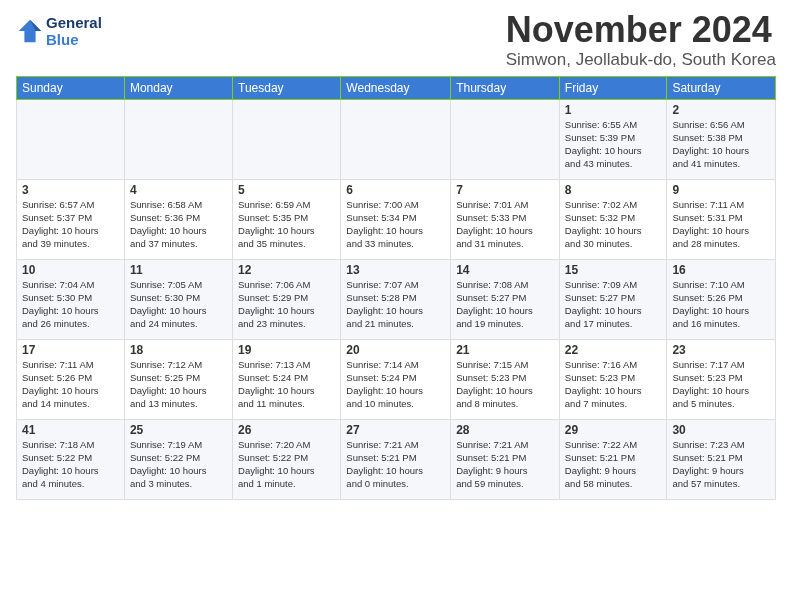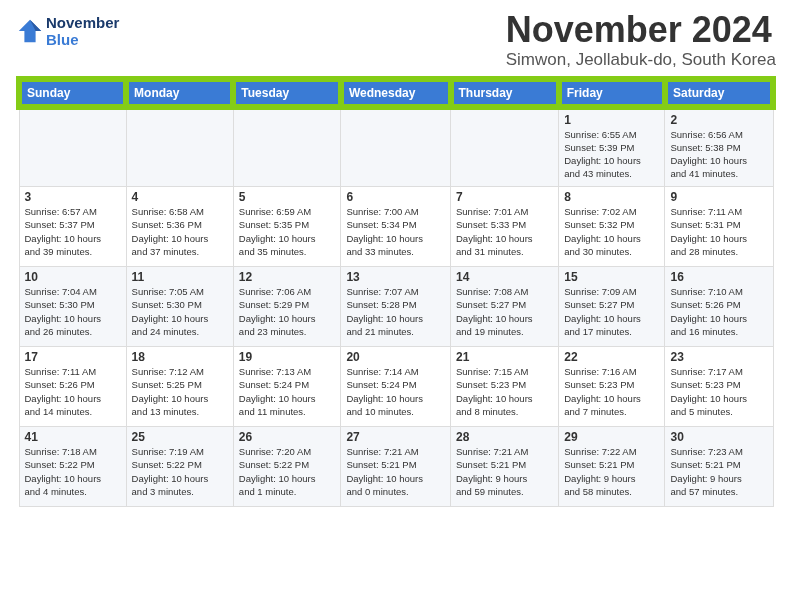--- a/index.html
+++ b/index.html
@@ -45,24 +45,24 @@
     }
     .calendar {
       width: 100%;
       border-collapse: collapse;
       margin-top: 6px;
     }
     .calendar th {
       background: #3a7bd5;
       color: #fff;
       font-size: 12px;
-      font-weight: bold;
+      font-weight: normal;
       padding: 4px 5px;
       text-align: left;
-      border: 6px solid #84cc16;
+      border: 1px solid #84cc16;
     }
     .calendar td {
       width: 113px;
       vertical-align: top;
       padding: 3px 5px;
       font-size: 10px;
       color: #333;
       border: 1px solid #ddd;
       height: 80px;
       background: #fff;
@@ -92,21 +92,21 @@
 <body>
 
 <div class="container">
   <div class="header-top">
     <div class="logo">
       <svg class="logo-icon" viewBox="0 0 40 40">
         <polygon points="20,4 36,20 28,20 28,36 12,36 12,20 4,20" fill="#3a7bd5"></polygon>
         <polygon points="20,4 36,20 28,20" fill="#2a5ba5"></polygon>
       </svg>
       <div>
-        <div style="font-size:15px;font-weight:bold;color:#1a3a6b;">November</div>
+        <div style="font-size:15px;font-weight:bold;color:#1a3a6b;">General</div>
         <div style="font-size:15px;font-weight:bold;color:#3a7bd5;">Blue</div>
       </div>
     </div>
     <div class="title-block">
       <div class="month-title">November 2024</div>
       <div class="location">Simwon, Jeollabuk-do, South Korea</div>
     </div>
   </div>
 
   <table class="calendar">

